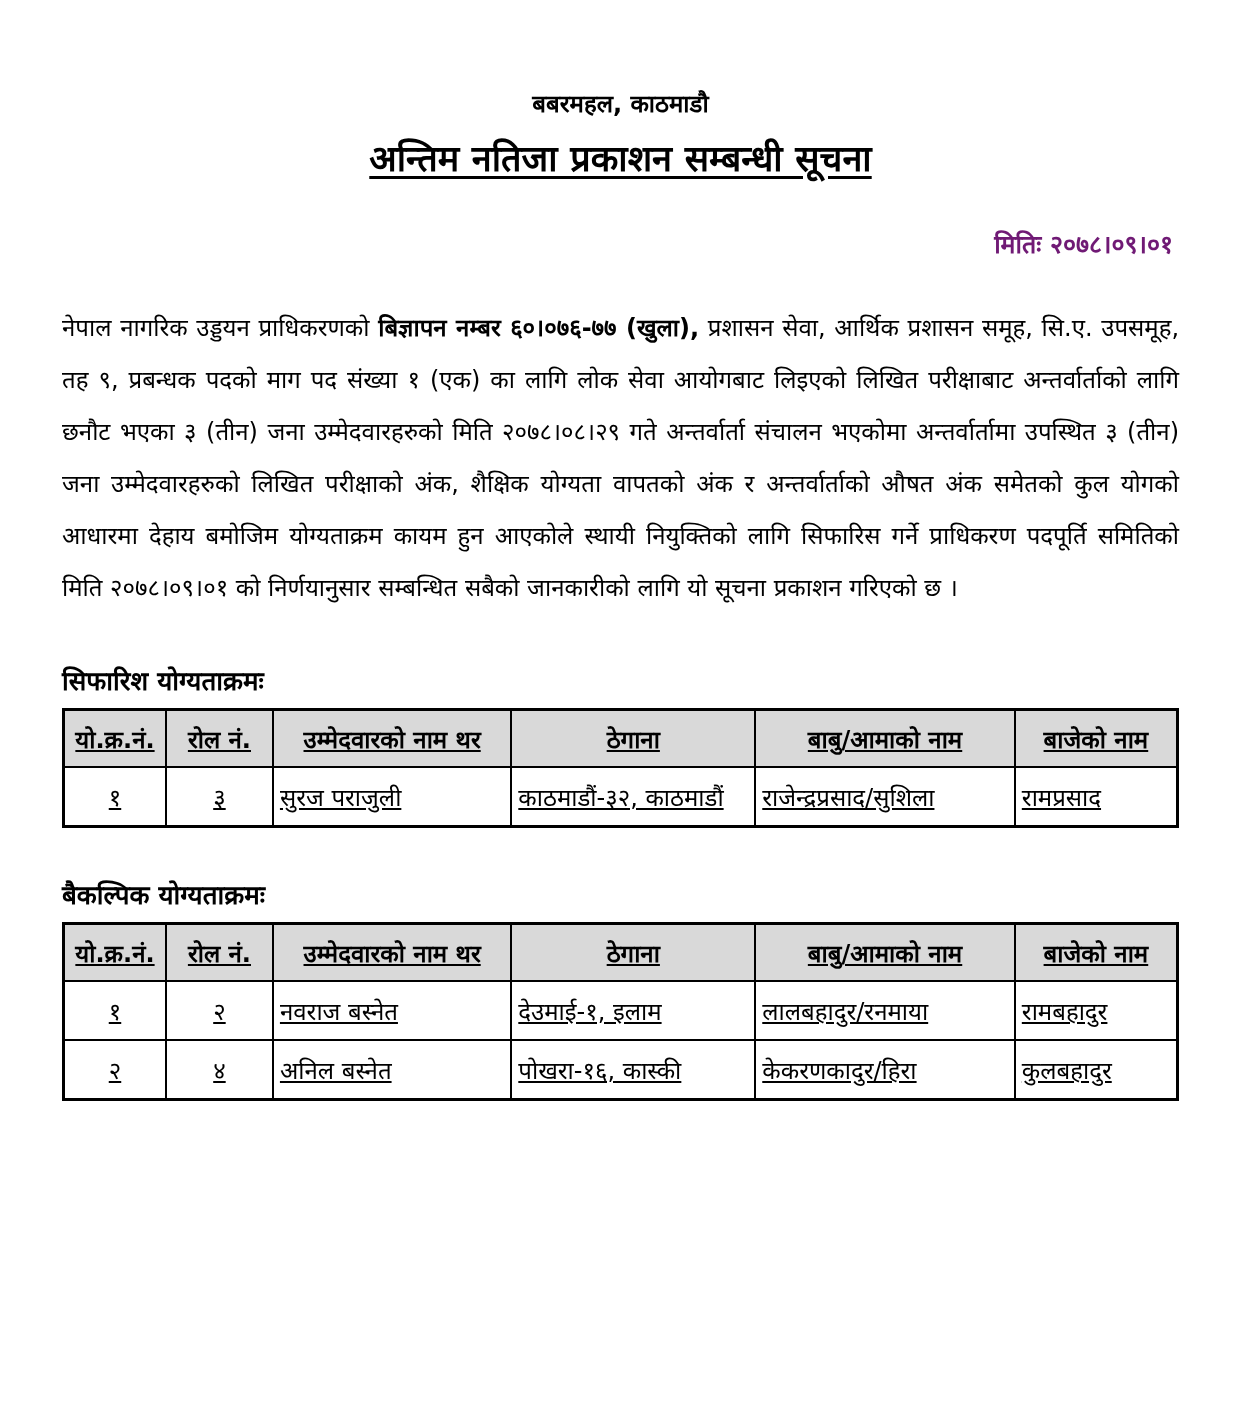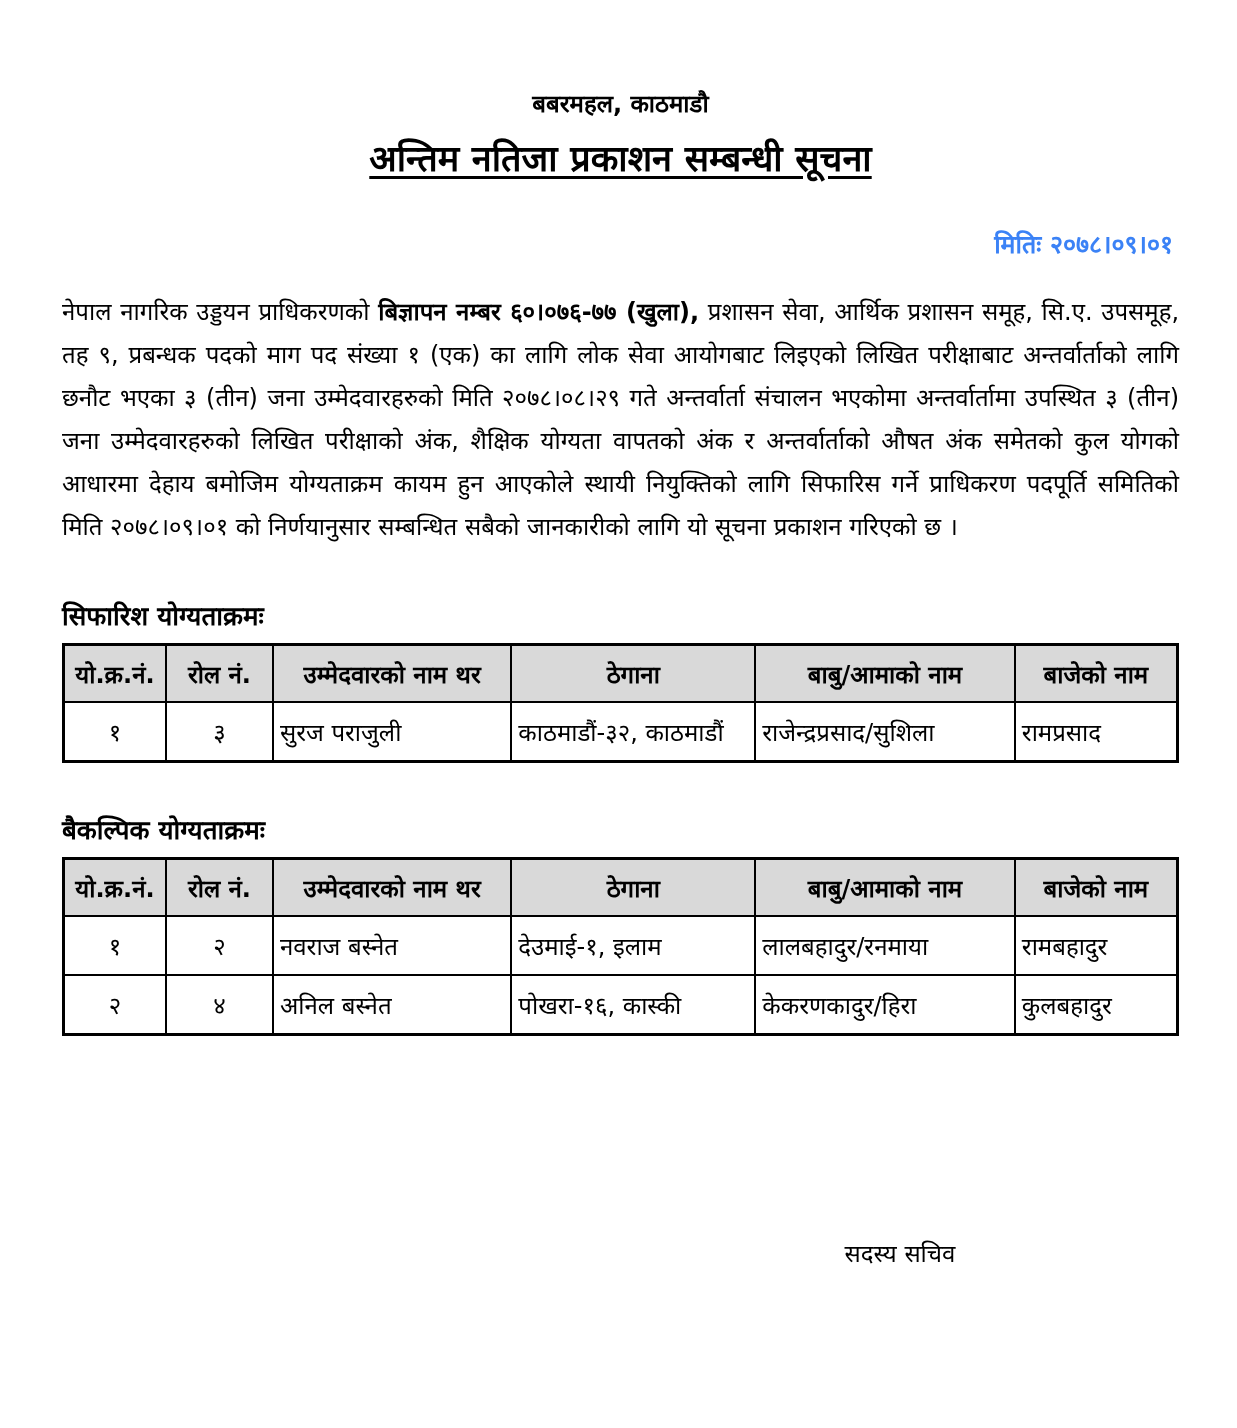--- a/index.html
+++ b/index.html
@@ -39,37 +39,38 @@
     margin-top: 14px;
   }
   .date-line {
     text-align: right;
     font-size: 25px;
     font-weight: 700;
     margin-top: 44px;
     padding-right: 6px;
   }
   .para {
-    margin-top: 31px;
+    margin-top: 42px;
     font-size: 24px;
-    line-height: 43px;
+    line-height: 52px;
     text-align: justify;
   }
   .section-heading {
     font-size: 26px;
     font-weight: 700;
     text-underline-offset: 4px;
     margin-top: 48px;
   }
   table.results {
     width: 100%;
     border-collapse: collapse;
     margin-top: 10px;
     border: 3px solid #000;
     table-layout: fixed;
+    text-decoration: underline;
   }
   table.results th {
     border: 2px solid #000;
     font-size: 24px;
     font-weight: 700;
     padding: 11px 4px;
     text-align: center;
   }
   table.results td {
     border: 2px solid #000;
@@ -97,21 +98,21 @@
 </head>
 <body>
 
 <div class="content">
 
 
   <div class="subtitle">बबरमहल, काठमाडौ</div>
 
   <div class="notice-heading">अन्तिम नतिजा प्रकाशन सम्बन्धी सूचना</div>
 
-  <div class="date-line" id="date-line" style="color: #3b82f6;">मितिः २०७८।०९।०१</div>
+  <div class="date-line" id="date-line" style="color: #701a75;">मितिः २०७८।०९।०१</div>
 
   <div class="para"><span>नेपाल नागरिक उड्डयन प्राधिकरणको </span><b>बिज्ञापन नम्बर ६०।०७६-७७ (खुला),</b><span> प्रशासन सेवा, आर्थिक प्रशासन समूह, सि.ए. उपसमूह, तह ९, प्रबन्धक पदको माग पद संख्या १ (एक) का लागि लोक सेवा आयोगबाट लिइएको लिखित परीक्षाबाट अन्तर्वार्ताको लागि छनौट भएका ३ (तीन) जना उम्मेदवारहरुको मिति २०७८।०८।२९ गते अन्तर्वार्ता संचालन भएकोमा अन्तर्वार्तामा उपस्थित ३ (तीन) जना उम्मेदवारहरुको लिखित परीक्षाको अंक, शैक्षिक योग्यता वापतको अंक र अन्तर्वार्ताको औषत अंक समेतको कुल योगको आधारमा देहाय बमोजिम योग्यताक्रम कायम हुन आएकोले स्थायी नियुक्तिको लागि सिफारिस गर्ने प्राधिकरण पदपूर्ति समितिको मिति २०७८।०९।०१ को निर्णयानुसार सम्बन्धित सबैको जानकारीको लागि यो सूचना प्रकाशन गरिएको छ ।</span></div>
 
   <div class="section-heading">सिफारिश योग्यताक्रमः</div>
 
   <table class="results" id="recommended-table">
     <colgroup>
       <col class="col-sn">
         <col class="col-roll">
         <col class="col-name">
@@ -176,16 +177,15 @@
         <td class="center">४</td>
         <td>अनिल बस्नेत</td>
         <td>पोखरा-१६, कास्की</td>
         <td>केकरणकादुर/हिरा</td>
         <td>कुलबहादुर</td>
       </tr>
     </tbody>
   </table>
 
   <div class="signature">
-    <div>सदस्य सचिव</div>
   </div>
 
 </div>
 
 </body></html>

